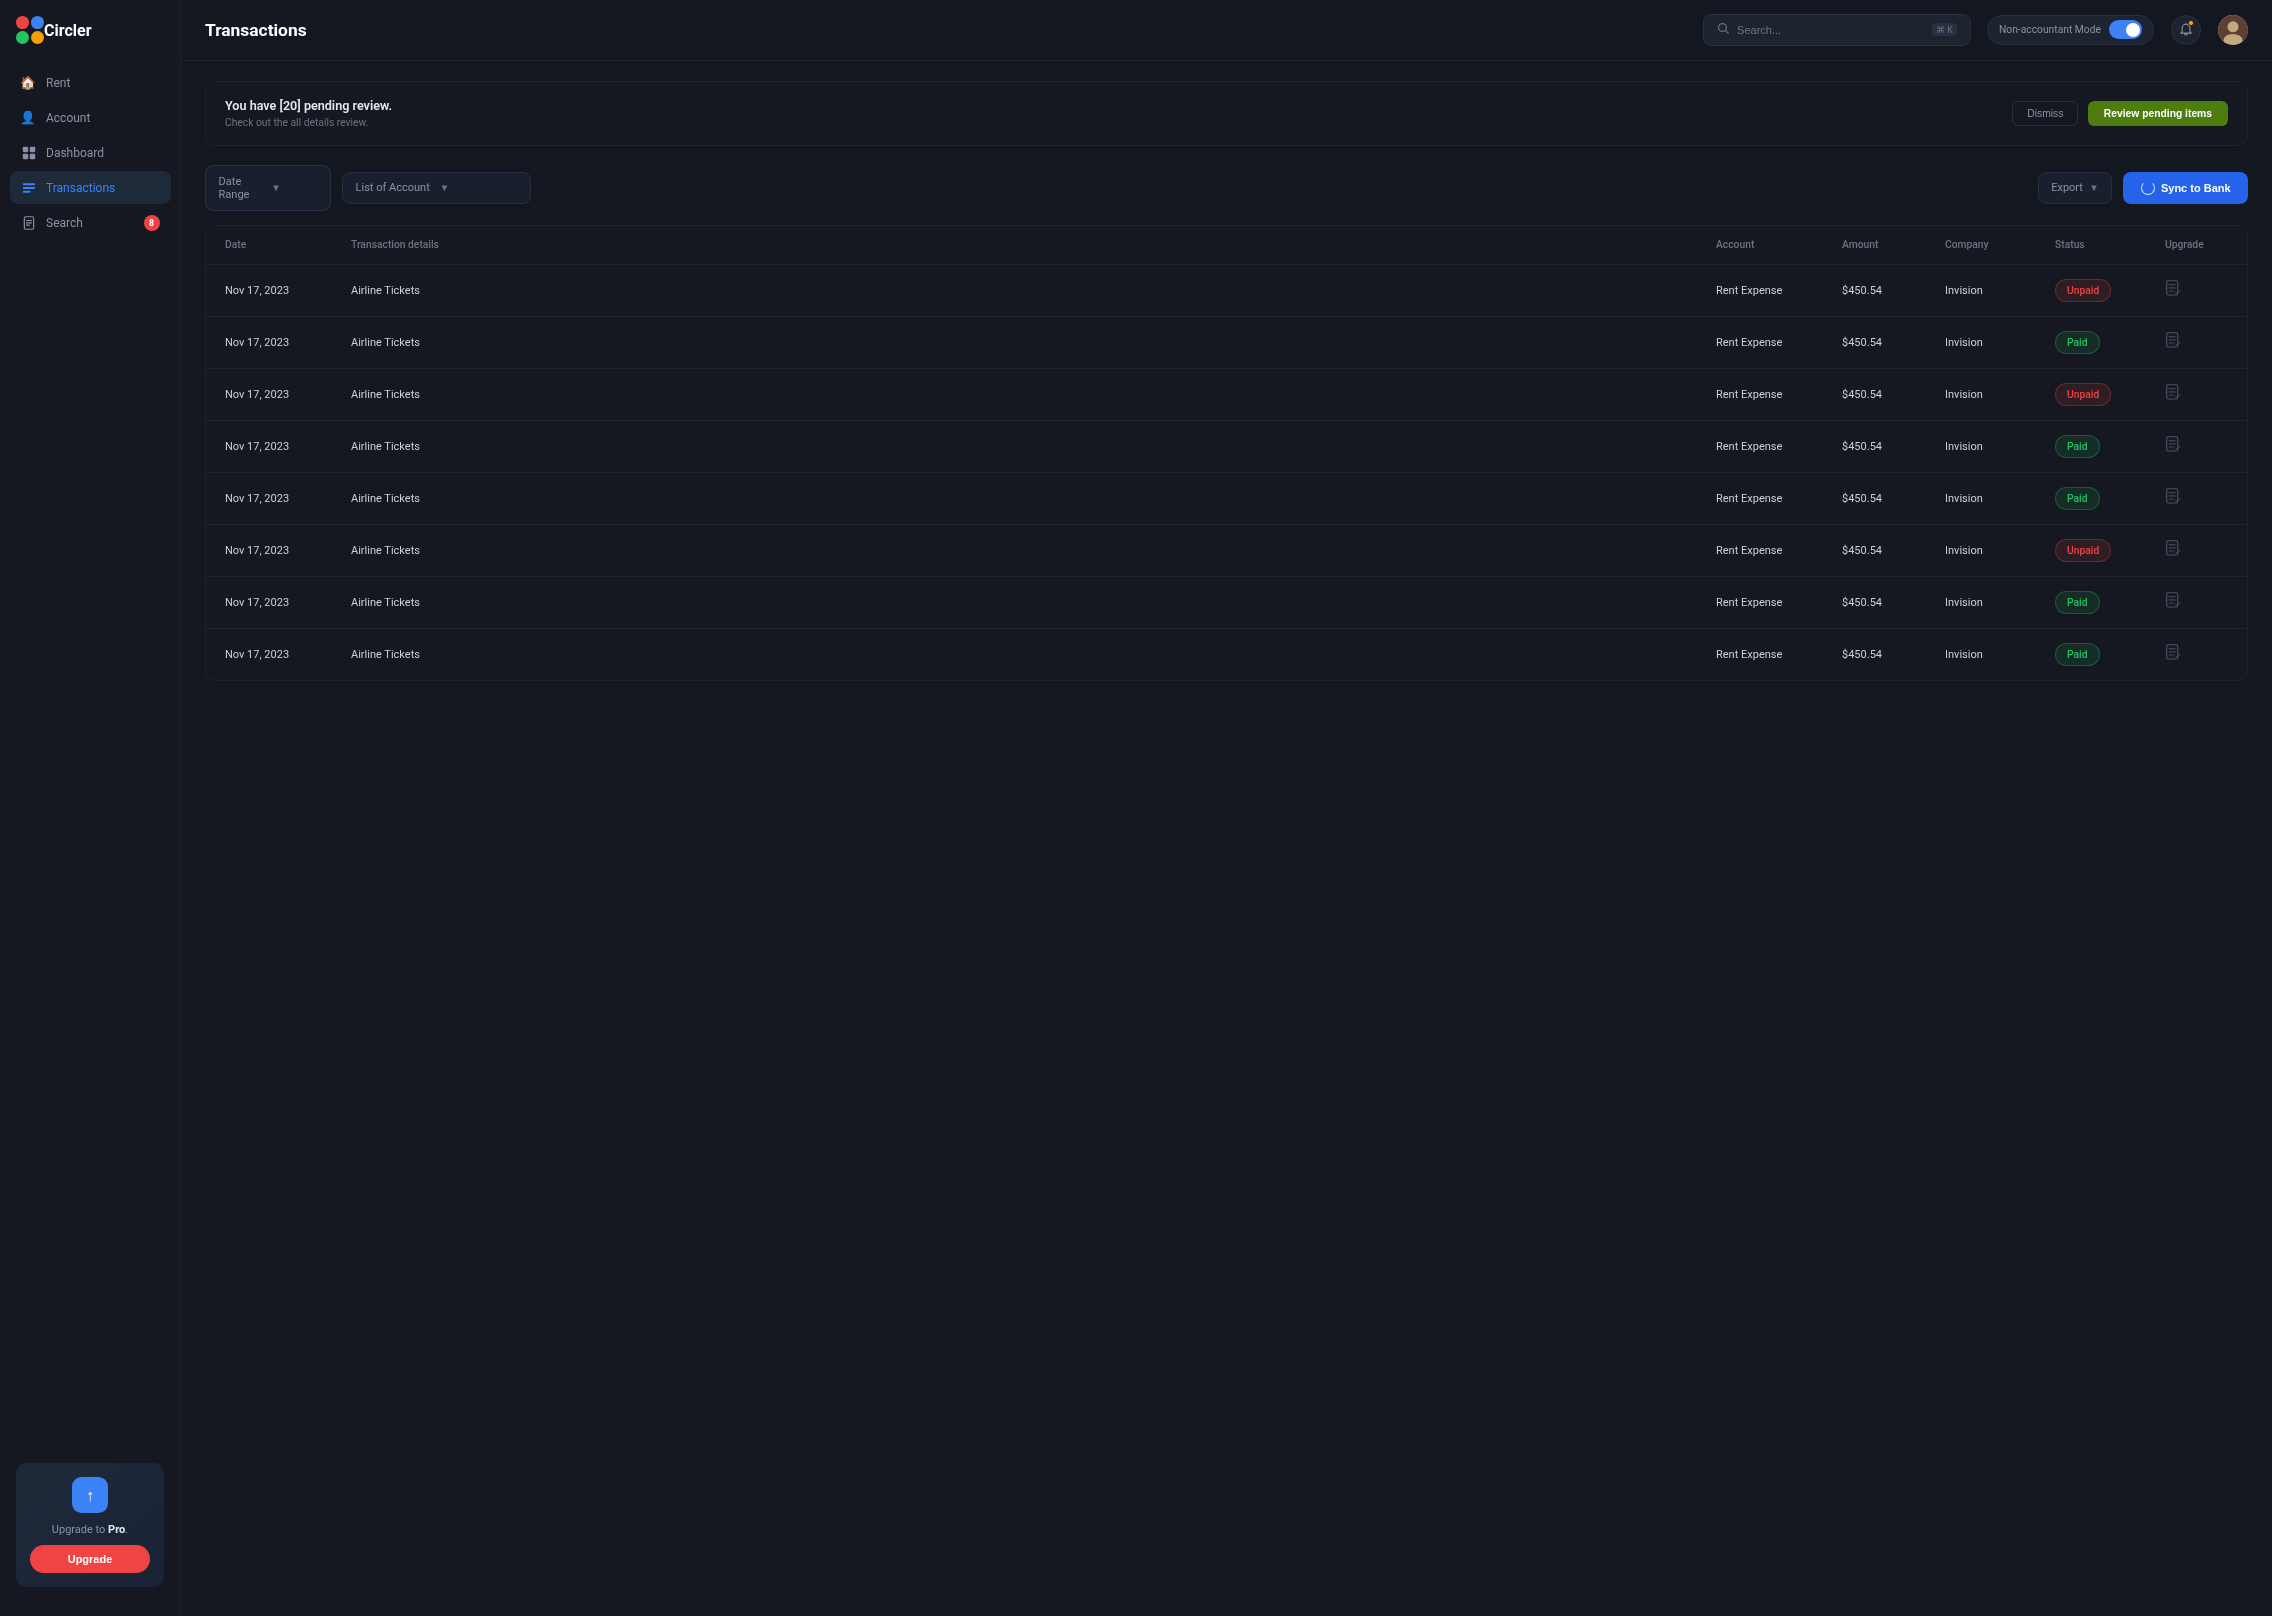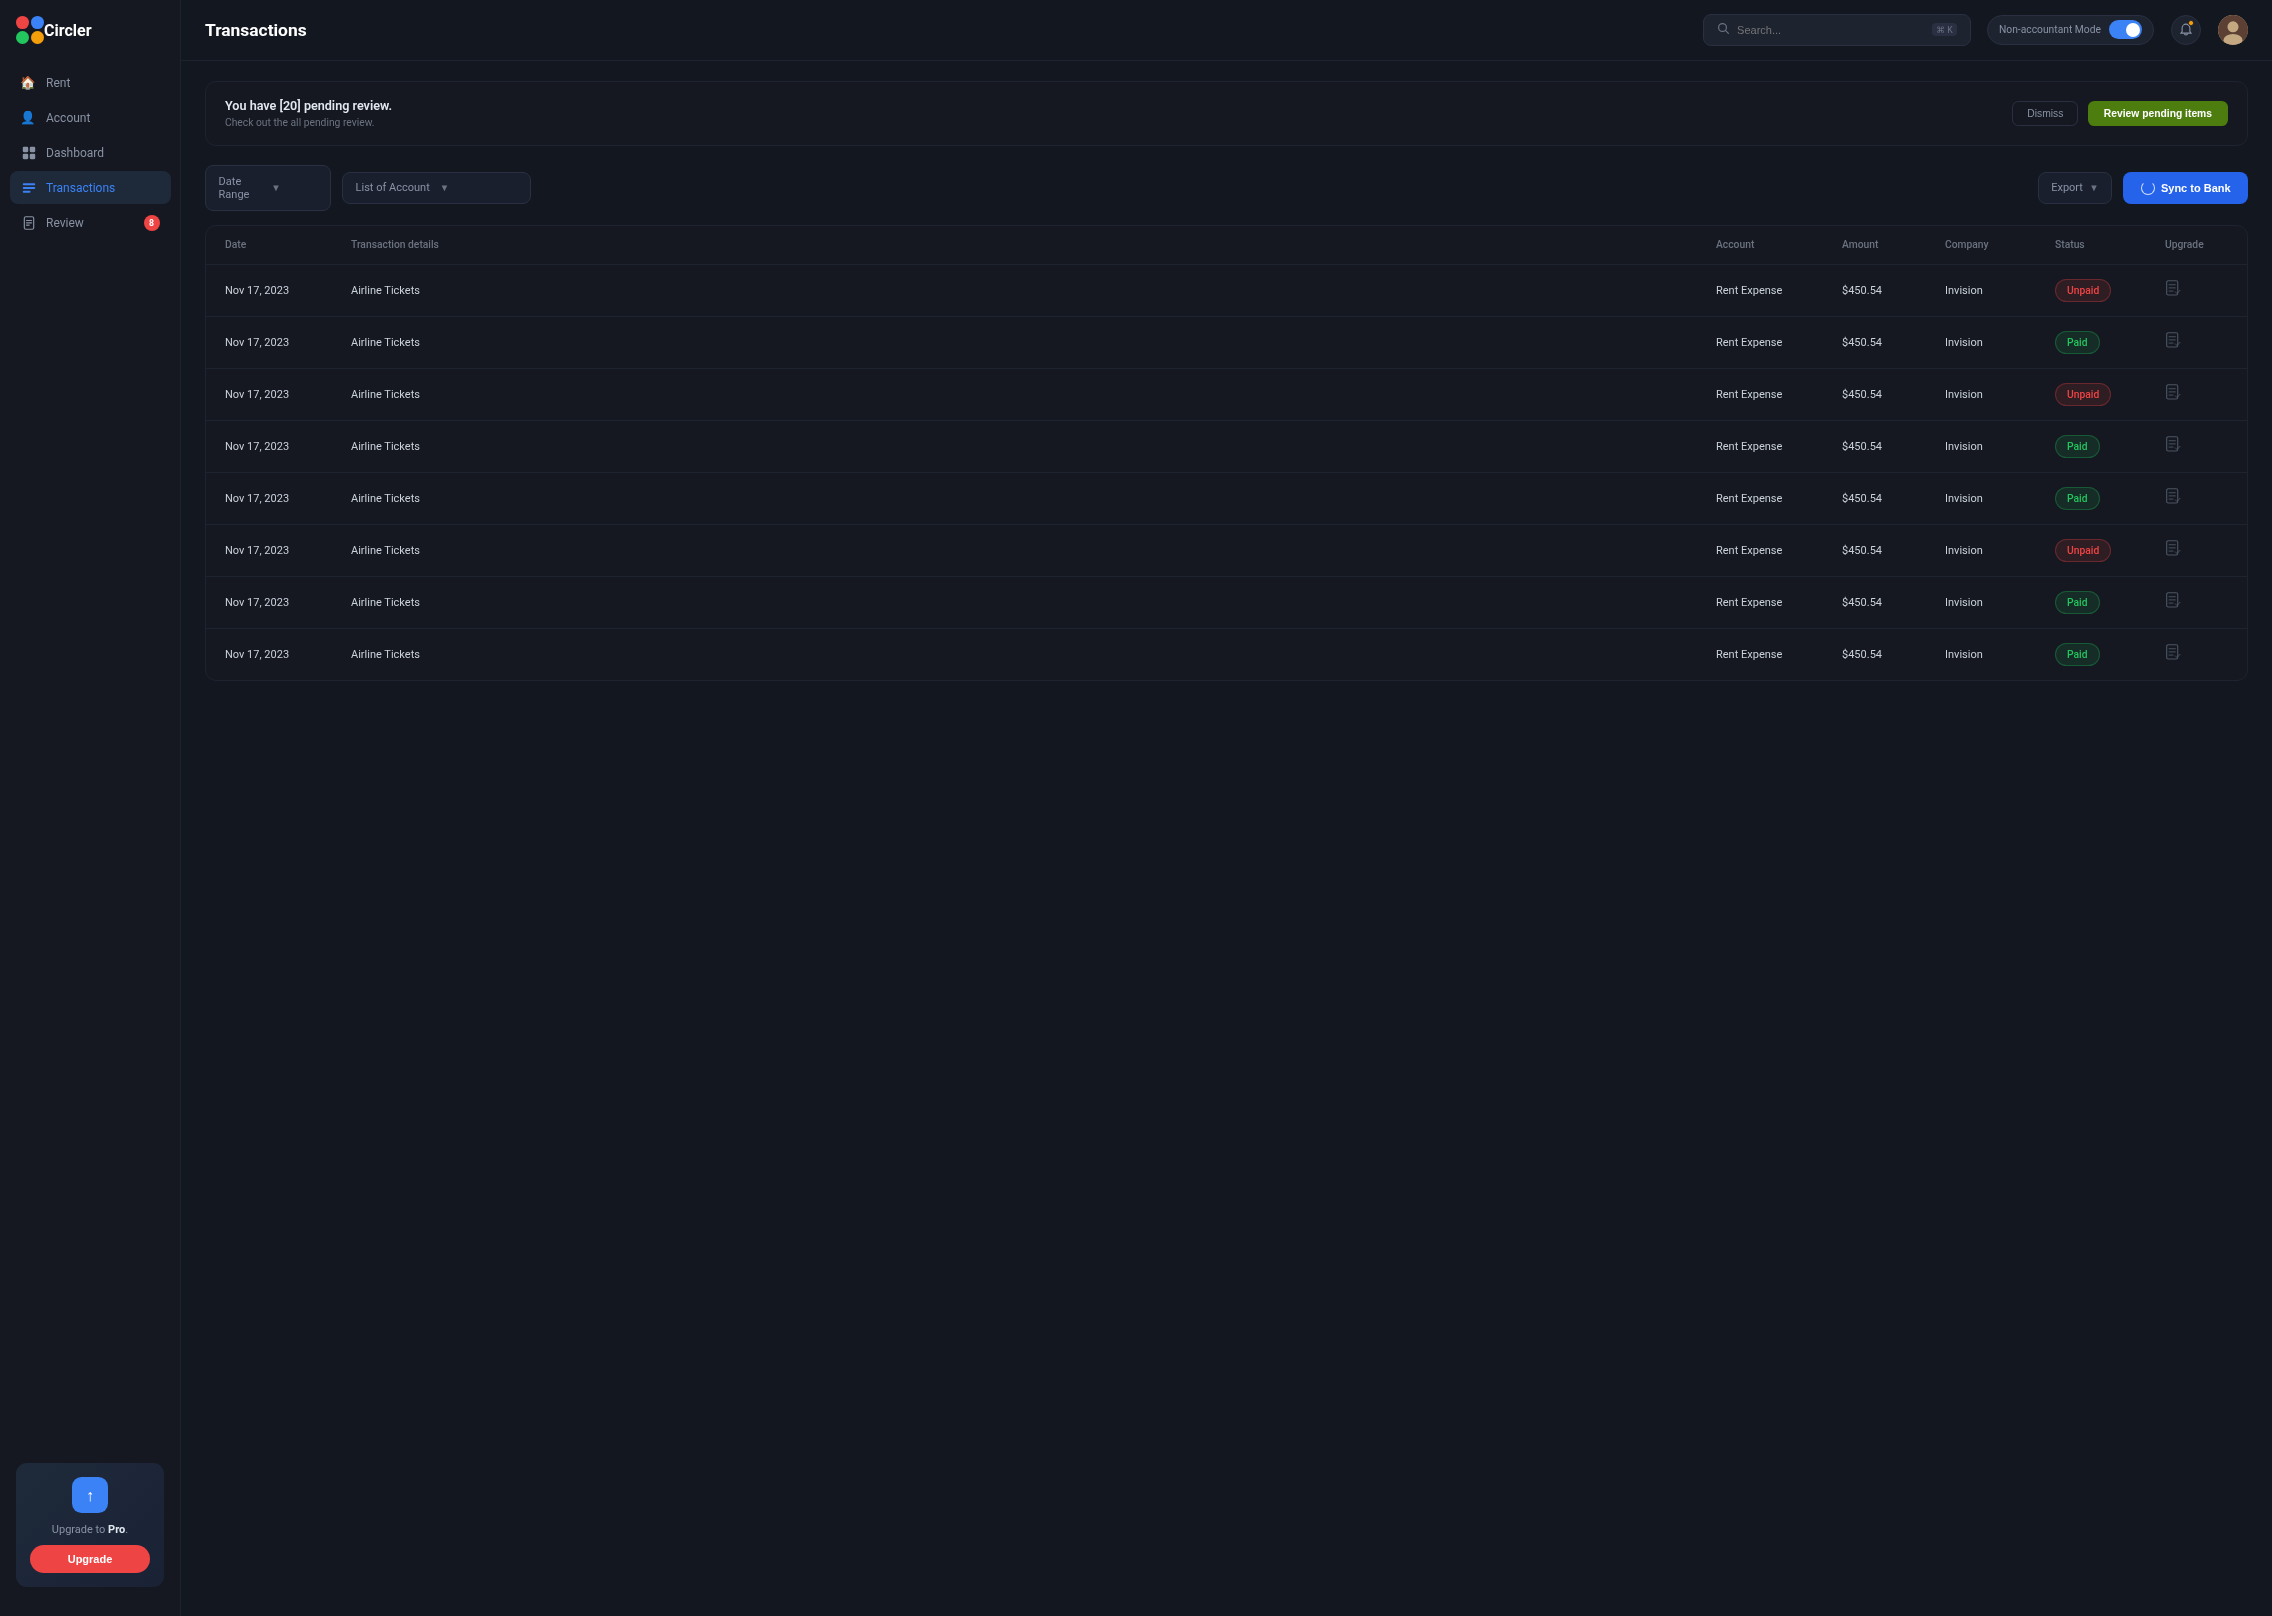--- a/index.html
+++ b/index.html
@@ -479,21 +479,21 @@
     </div>
     <div class="nav-item">
       <span class="nav-icon">
         <svg width="14" height="14" viewBox="0 0 18 18" fill="none">
           <rect x="3" y="1" width="12" height="16" rx="2" stroke="#8892a4" stroke-width="1.5"></rect>
           <rect x="5" y="5" width="8" height="1.5" rx="0.75" fill="#8892a4"></rect>
           <rect x="5" y="8" width="8" height="1.5" rx="0.75" fill="#8892a4"></rect>
           <rect x="5" y="11" width="5" height="1.5" rx="0.75" fill="#8892a4"></rect>
         </svg>
       </span>
-      <span>Review</span>
+      <span>Search</span>
       <span class="nav-badge">8</span>
     </div>
   </nav>
 
   <div class="sidebar-bottom">
     <div class="upgrade-card">
       <div class="upgrade-icon-btn">↑</div>
       <p class="upgrade-text">
         <span>Upgrade to </span><strong>Pro</strong><span>.</span>
       </p>
@@ -538,21 +538,21 @@
         </div>
       </div>
     </div>
   </header>
 
   <div class="content">
 
     <div class="pending-banner">
       <div class="pending-text">
         <h3>You have [20] pending review.</h3>
-        <p>Check out the all pending review.</p>
+        <p>Check out the all details review.</p>
       </div>
       <div class="pending-actions">
         <button class="dismiss-btn">Dismiss</button>
         <button class="review-btn">Review pending items</button>
       </div>
     </div>
 
     <div class="filters-row">
       <div class="filter-select">
         <span>Date Range</span>

